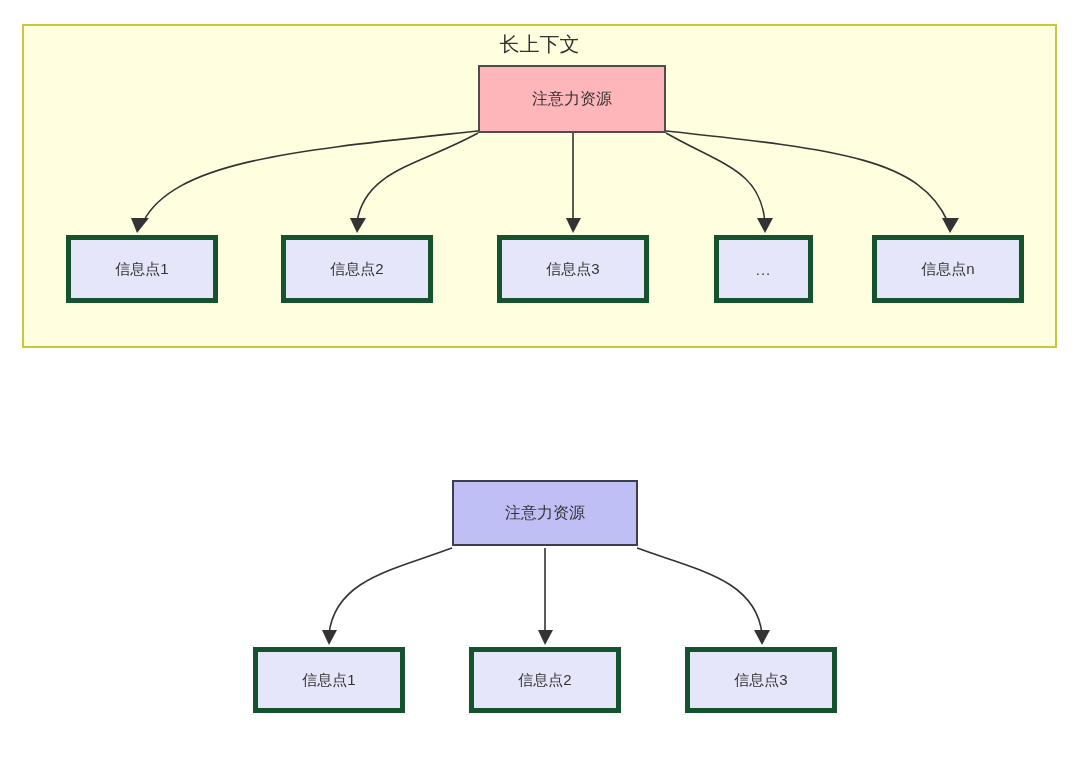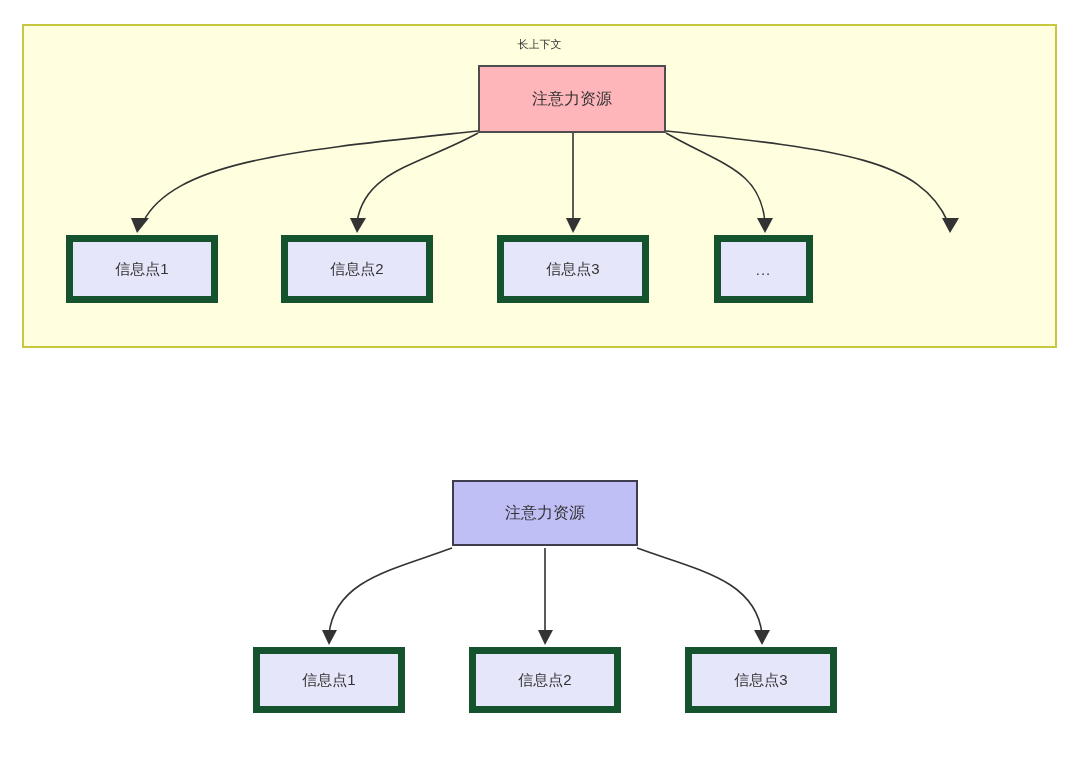--- a/index.html
+++ b/index.html
@@ -42,21 +42,21 @@
     top: 427px;
     width: 676px;
     height: 335px;
   }
   .group-title {
     position: absolute;
     left: 0;
     right: 0;
     top: 8px;
     text-align: center;
-    font-size: 11px;
+    font-size: 20px;
     color: #333333;
     line-height: 20px;
     white-space: nowrap;
   }
 
   
   .node {
     position: absolute;
     box-sizing: border-box;
     display: flex;
@@ -70,21 +70,21 @@
   .node.root-pink {
     background: #FFB6BA;
     border: 2px solid #4D4D4D;
   }
   .node.root-blue {
     background: #C0BFF5;
     border: 2px solid #3D3D4D;
   }
   .node.leaf {
     background: #E6E6FA;
-    border: 7px solid #14532d;
+    border: 5px solid #14532d;
     font-size: 15px;
   }
   .node.leaf.ellipsis {
     font-size: 15px;
     letter-spacing: 1px;
   }
 
   
   #edges {
     position: absolute;
@@ -154,20 +154,23 @@
   </div>
 
   <div class="node leaf" style="left:497px; top:235px; width:152px; height:68px;">
     <span>信息点3</span>
   </div>
 
   <div class="node leaf ellipsis" style="left:714px; top:235px; width:99px; height:68px;">
     <span>...</span>
   </div>
 
+  <div class="node leaf" style="left:872px; top:235px; width:152px; height:68px;">
+    <span>信息点n</span>
+  </div>
 
   <div class="node root-blue" id="node-root-short" style="left:452px; top:480px; width:186px; height:66px;">
     <span>注意力资源</span>
   </div>
 
   <div class="node leaf" style="left:253px; top:647px; width:152px; height:66px;">
     <span>信息点1</span>
   </div>
 
   <div class="node leaf" style="left:469px; top:647px; width:152px; height:66px;">

